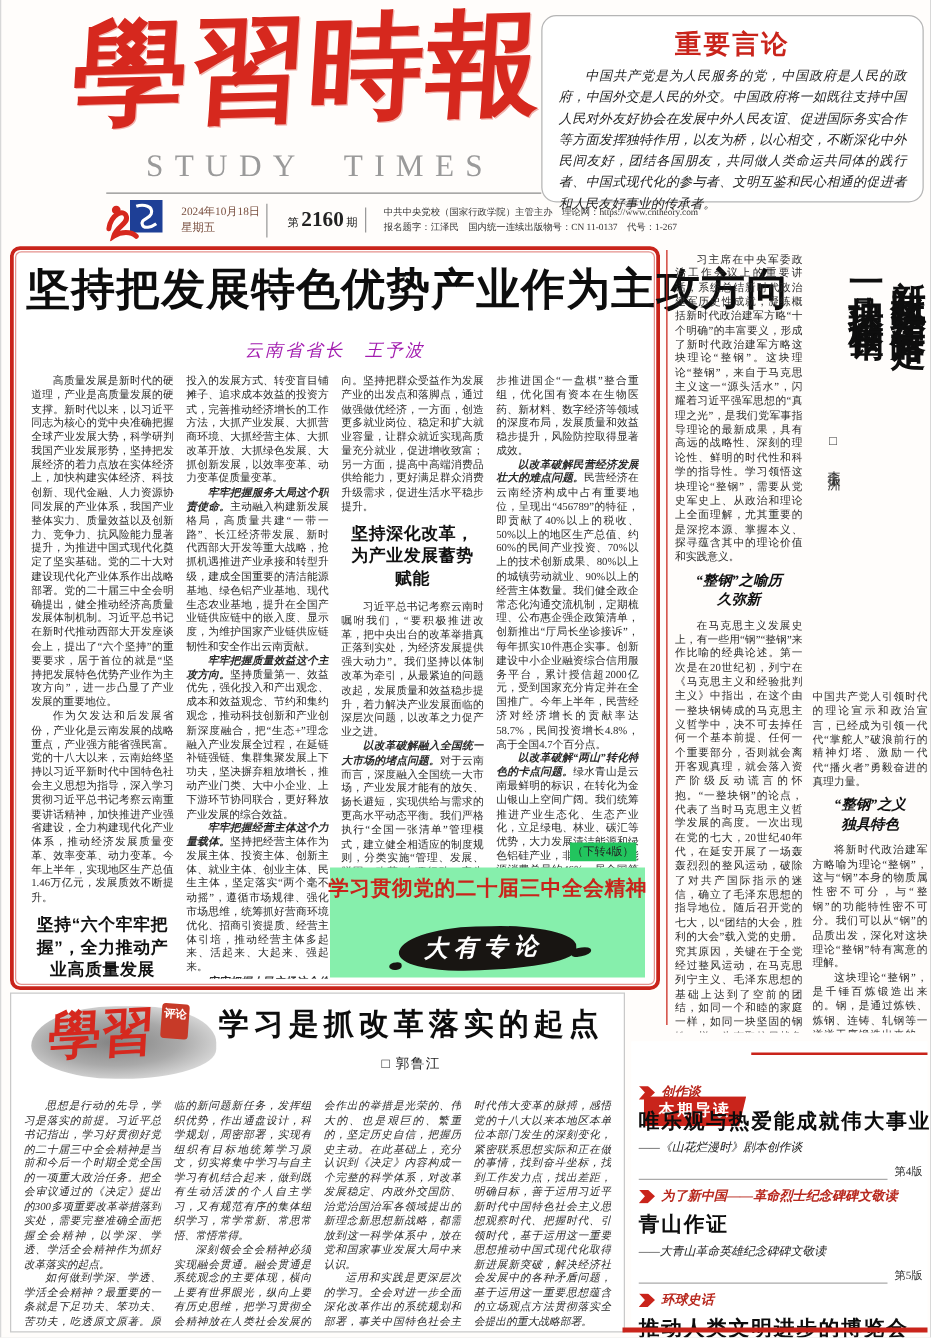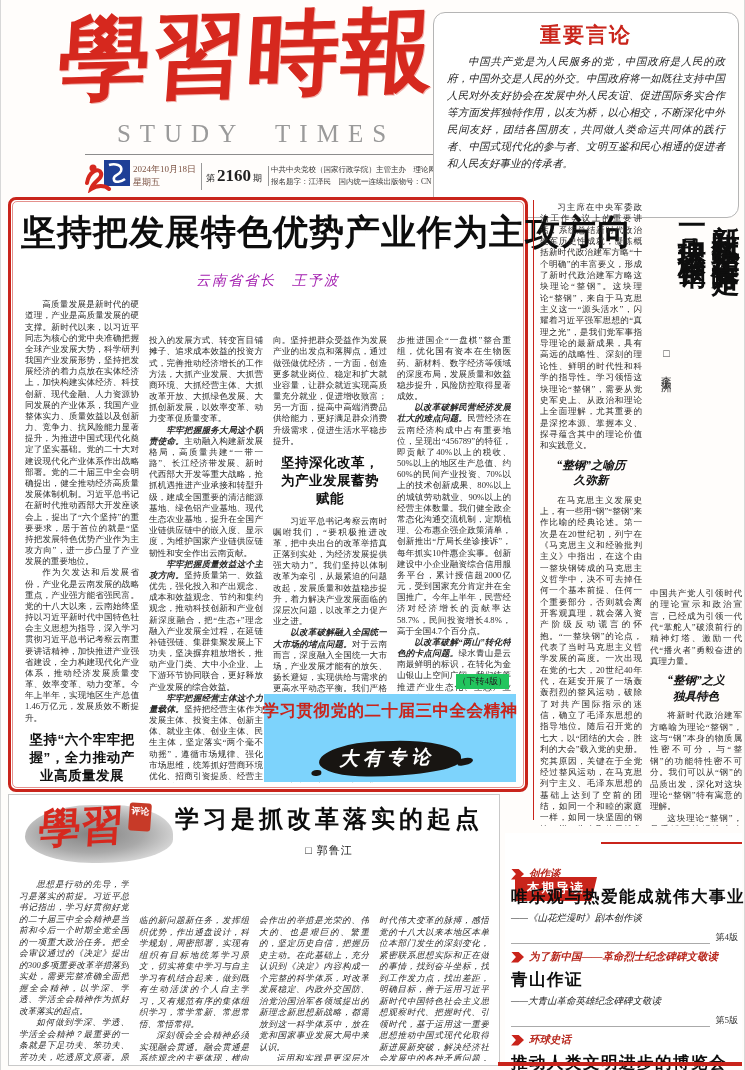--- a/index.html
+++ b/index.html
@@ -24,62 +24,62 @@
     transform:skewX(-5deg) rotate(-1.5deg);white-space:nowrap;
     text-shadow:1px 1px 0 rgba(214,40,30,.35);
   }
   .masthead-english{
     position:absolute;left:80px;top:120px;width:350px;text-align:center;
     font-family:"Liberation Serif",serif;color:#9a9a9a;font-size:25px;
     letter-spacing:9px;word-spacing:16px;white-space:nowrap;
   }
   .date-bar{
     position:absolute;left:84px;top:154px;width:348px;
-    border-top:1px solid #8c8c8c;padding-top:4px;display:flex;align-items:center;gap:2px;
+    border-top:1px solid #8c8c8c;padding-top:4px;display:flex;align-items:center;gap:14px;
   }
   .cn-logo{flex:0 0 auto;width:46px;height:34px;position:relative;}
   .date-block{font-size:9px;color:#7a5040;line-height:1.5;white-space:nowrap;padding-right:5px;border-right:1px solid #999;}
   .issue-block{white-space:nowrap;padding:0 6px 0 2px;border-right:1px solid #999;color:#222;}
   .issue-block .small{font-size:9px;}
   .issue-block .big{font-size:17px;font-weight:700;font-family:"Liberation Serif",serif;padding:0 2px;}
   .pub-block{font-size:7.5px;color:#333;line-height:1.6;white-space:nowrap;}
   
   .quote-box{
-    position:absolute;left:432px;top:12px;width:306px;height:206px;
+    position:absolute;left:432px;top:12px;width:306px;height:150px;
     border:1.5px solid #b5b5b5;border-radius:12px;padding:8px 13px 6px;background:#fff;
   }
   .quote-title{text-align:center;color:var(--red);font-family:"Liberation Sans",sans-serif;
     font-weight:900;font-size:21px;letter-spacing:2px;margin-bottom:4px;}
   .quote-body{font-size:10.5px;line-height:1.62;text-align:justify;text-indent:2em;
     font-style:italic;color:#1d1d1d;}
   
   .main-box{
     position:absolute;left:7px;top:197px;width:520px;height:595px;
     border:3px solid var(--red);border-radius:8px;background:#fff;padding:12px 10px 6px;
   }
   .main-box::after{content:"";position:absolute;inset:1px;border:1px solid rgba(201,36,27,.5);border-radius:5px;pointer-events:none;}
   .main-headline{
     text-align:center;font-family:"Liberation Sans","DejaVu Sans",sans-serif;
     font-weight:900;font-size:35px;letter-spacing:1px;color:#0d0d0d;line-height:1.15;white-space:nowrap;
   }
   .main-byline{text-align:center;font-size:14px;color:#a21caf;margin:20px 0 9px;letter-spacing:2px;font-style:italic;}
   .columns{display:flex;gap:10px;height:484px;overflow:hidden;padding:0 4px;}
   .col{flex:1 1 0;font-size:8.6px;line-height:1.3;text-align:justify;overflow:hidden;}
   .col-p{text-indent:2em;}
-  .col-p.ni{text-indent:0;margin-top:36px;}
+  .col-p.ni{text-indent:0;}
   .lead-in{font-weight:700;font-style:italic;}
   .col-subhead{
     font-family:"Liberation Sans",sans-serif;font-weight:900;font-size:13.5px;
     line-height:1.35;text-align:center;margin:7px 2px;letter-spacing:.5px;color:#111;text-indent:0;
   }
   .main-cont{
     position:absolute;right:16px;bottom:100px;background:#22c55e;font-size:9px;padding:1px 2px;color:#222;
   }
   .stamp{
-    position:absolute;right:9px;bottom:7px;width:252px;height:88px;background:#7dd3fc;
+    position:absolute;right:9px;bottom:7px;width:252px;height:88px;background:#86efac;
     display:flex;flex-direction:column;align-items:center;justify-content:center;gap:19px;
   }
   .stamp-line{color:var(--red);font-family:"Liberation Sans",sans-serif;font-weight:900;
     font-size:16.5px;white-space:nowrap;letter-spacing:.5px;}
   .stamp-banner{
     background:#181512;color:#fff;font-style:italic;font-weight:700;font-size:19px;
     letter-spacing:5px;padding:4px 26px 5px 20px;position:relative;transform:rotate(-1.5deg);
     border-radius:48% 52% 60% 40% / 62% 55% 45% 48%;
   }
   .stamp-banner::after{content:"";position:absolute;right:-12px;top:55%;width:16px;height:7px;background:#181512;

